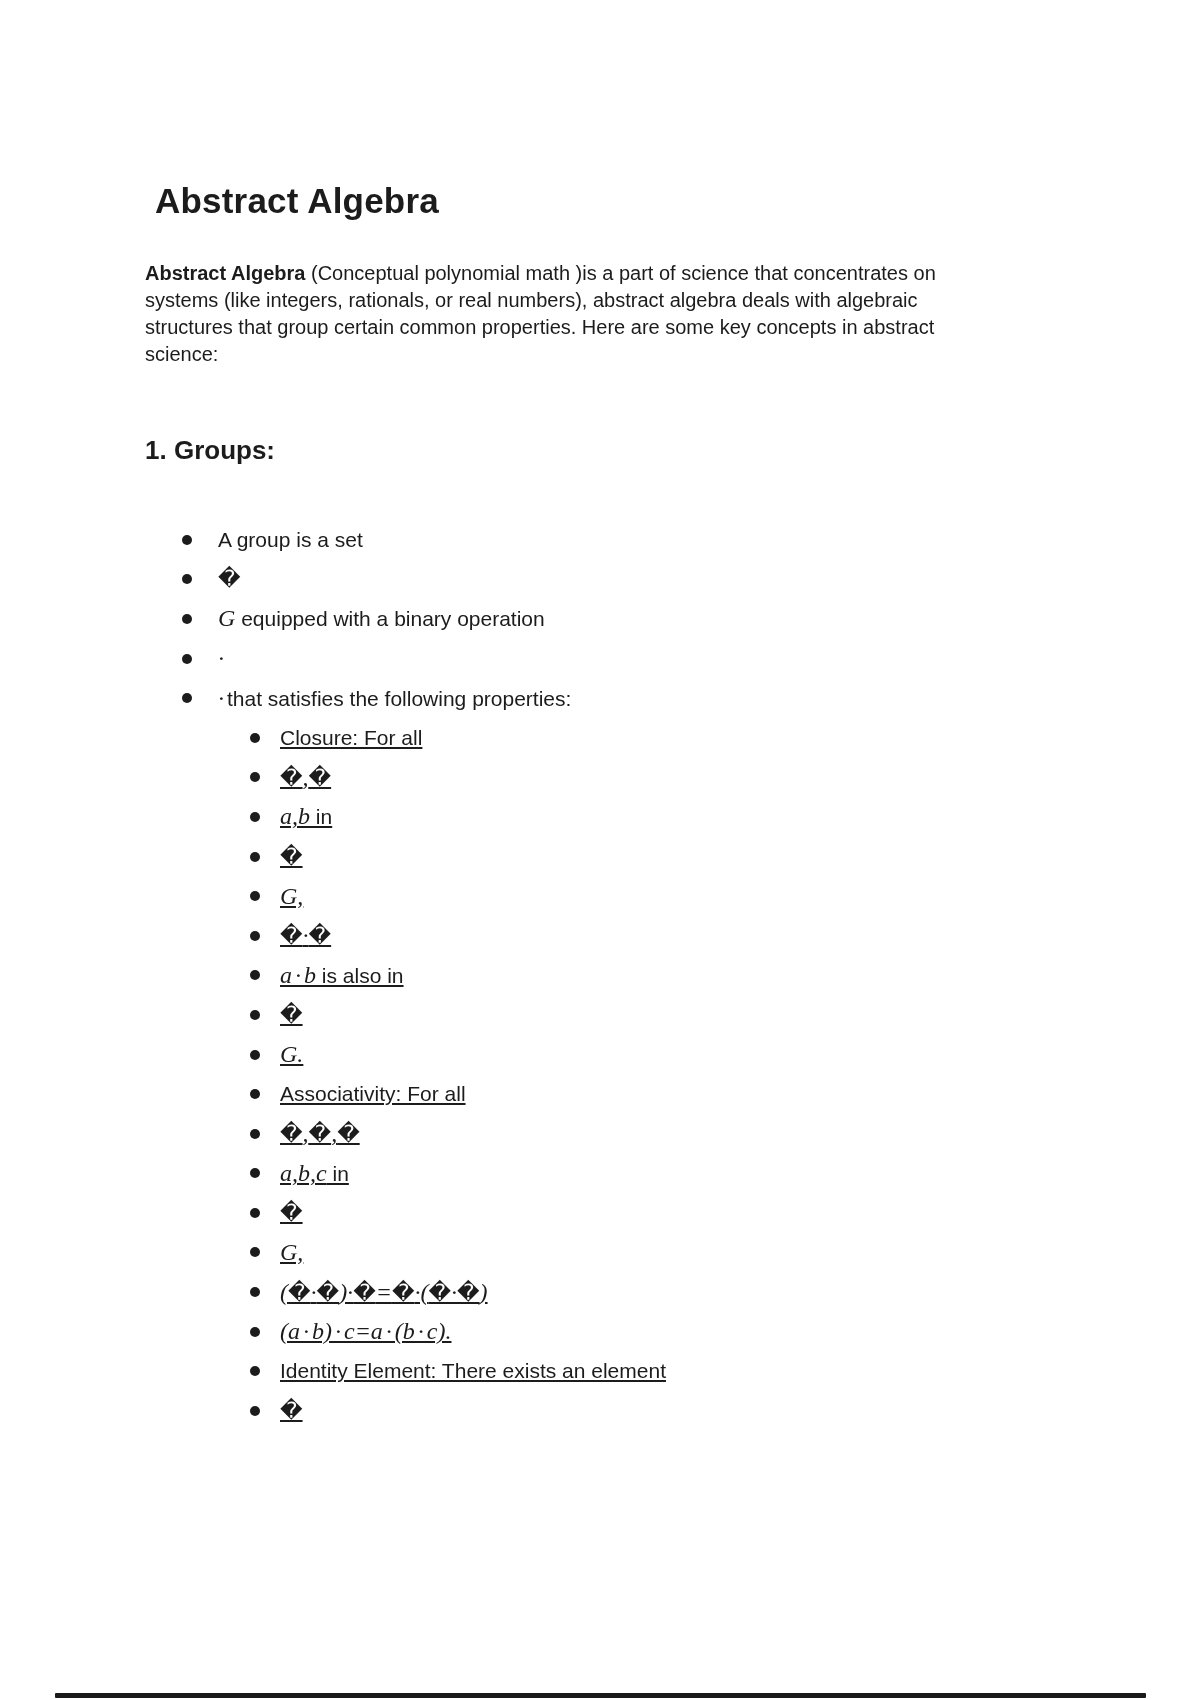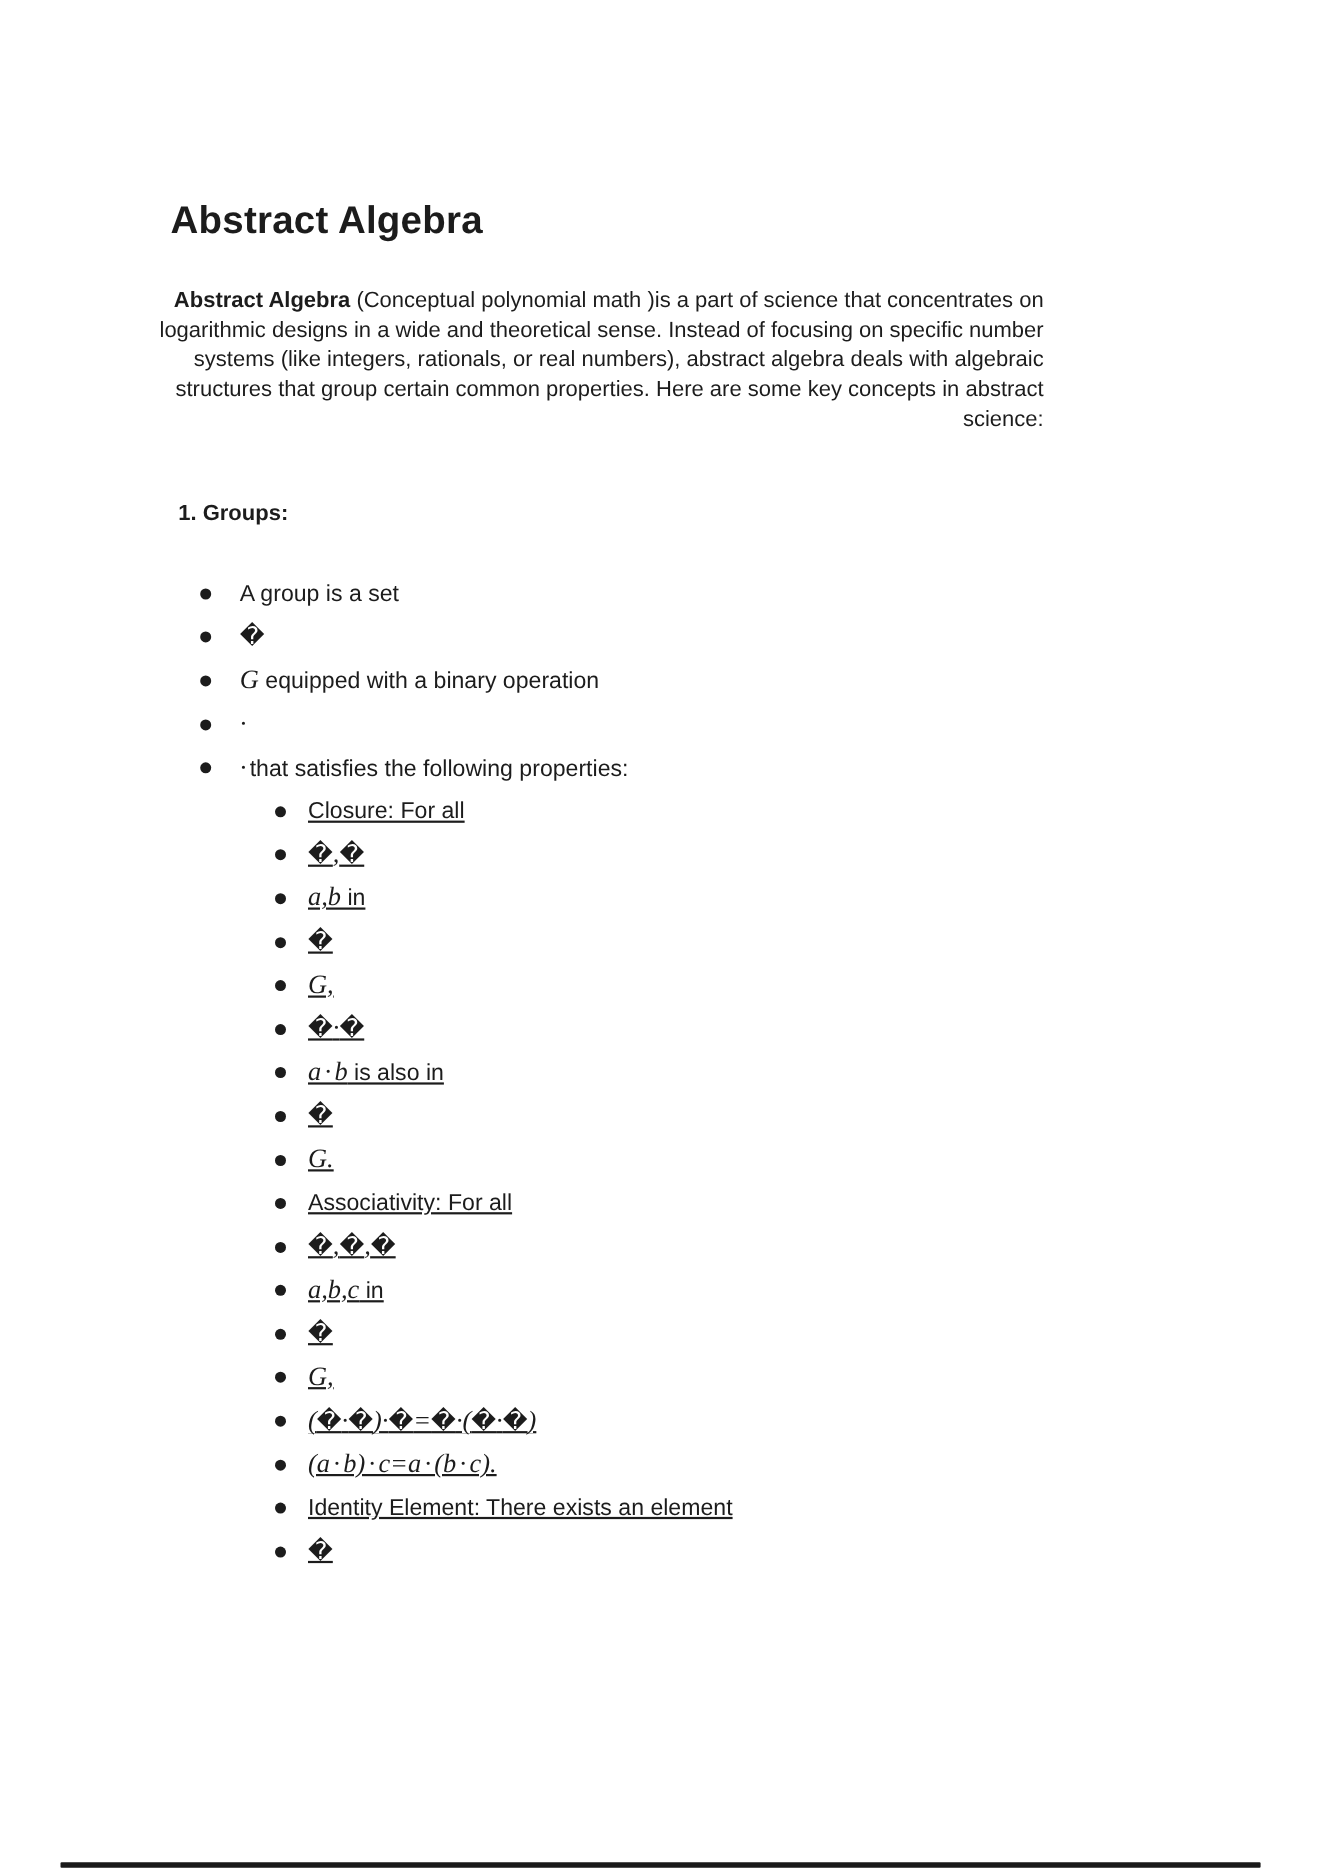--- a/index.html
+++ b/index.html
@@ -5,25 +5,25 @@
   html,body{margin:0;padding:0;}
   body{
     width:1200px;height:1700px;position:relative;overflow:hidden;
     background:#ffffff;color:#1c1c1c;
     font-family:"Liberation Sans", sans-serif;
   }
   .title{
     position:absolute;left:155px;top:182px;margin:0;
     font-size:35px;line-height:38px;font-weight:bold;letter-spacing:0.2px;
   }
-  .intro{position:absolute;left:145px;top:260px;font-size:20px;text-align:right;}
+  .intro{position:absolute;left:145px;top:260px;font-size:20px;}
   .intro .line{height:27px;line-height:27px;white-space:pre;}
   .heading{
-    position:absolute;left:145px;top:436px;margin:17px;
-    font-size:20px;line-height:29px;font-weight:bold;
+    position:absolute;left:145px;top:436px;margin:0;
+    font-size:26px;line-height:29px;font-weight:bold;
   }
   .list{position:absolute;left:0;top:520px;width:1200px;}
   .row{height:39.6px;display:flex;align-items:center;}
   .row.l1{padding-left:182px;}
   .row.l1 .content{margin-left:26px;}
   .row.l2{padding-left:250px;}
   .row.l2 .content{margin-left:20px;text-decoration:underline;}
   .dot{width:10px;height:10px;border-radius:50%;background:#1c1c1c;flex:0 0 auto;}
   .content{white-space:pre;font-size:21px;line-height:30px;}
   .content .m{
@@ -41,21 +41,20 @@
 </style>
 </head>
 <body>
 
 <div>
 
   <h1 class="title">Abstract Algebra</h1>
 
   <div class="intro">
     <div class="line"><b>Abstract Algebra</b><span> (Conceptual polynomial math )is a part of science that concentrates on</span></div>
-    <div class="line">logarithmic designs in a wide and theoretical sense. Instead of focusing on specific number</div>
     <div class="line">systems (like integers, rationals, or real numbers), abstract algebra deals with algebraic</div>
     <div class="line">structures that group certain common properties. Here are some key concepts in abstract</div>
     <div class="line">science:</div>
   </div>
 
   <h2 class="heading">1. Groups:</h2>
 
   <div class="list">
       <div class="row l1">
         <span class="dot"></span>

